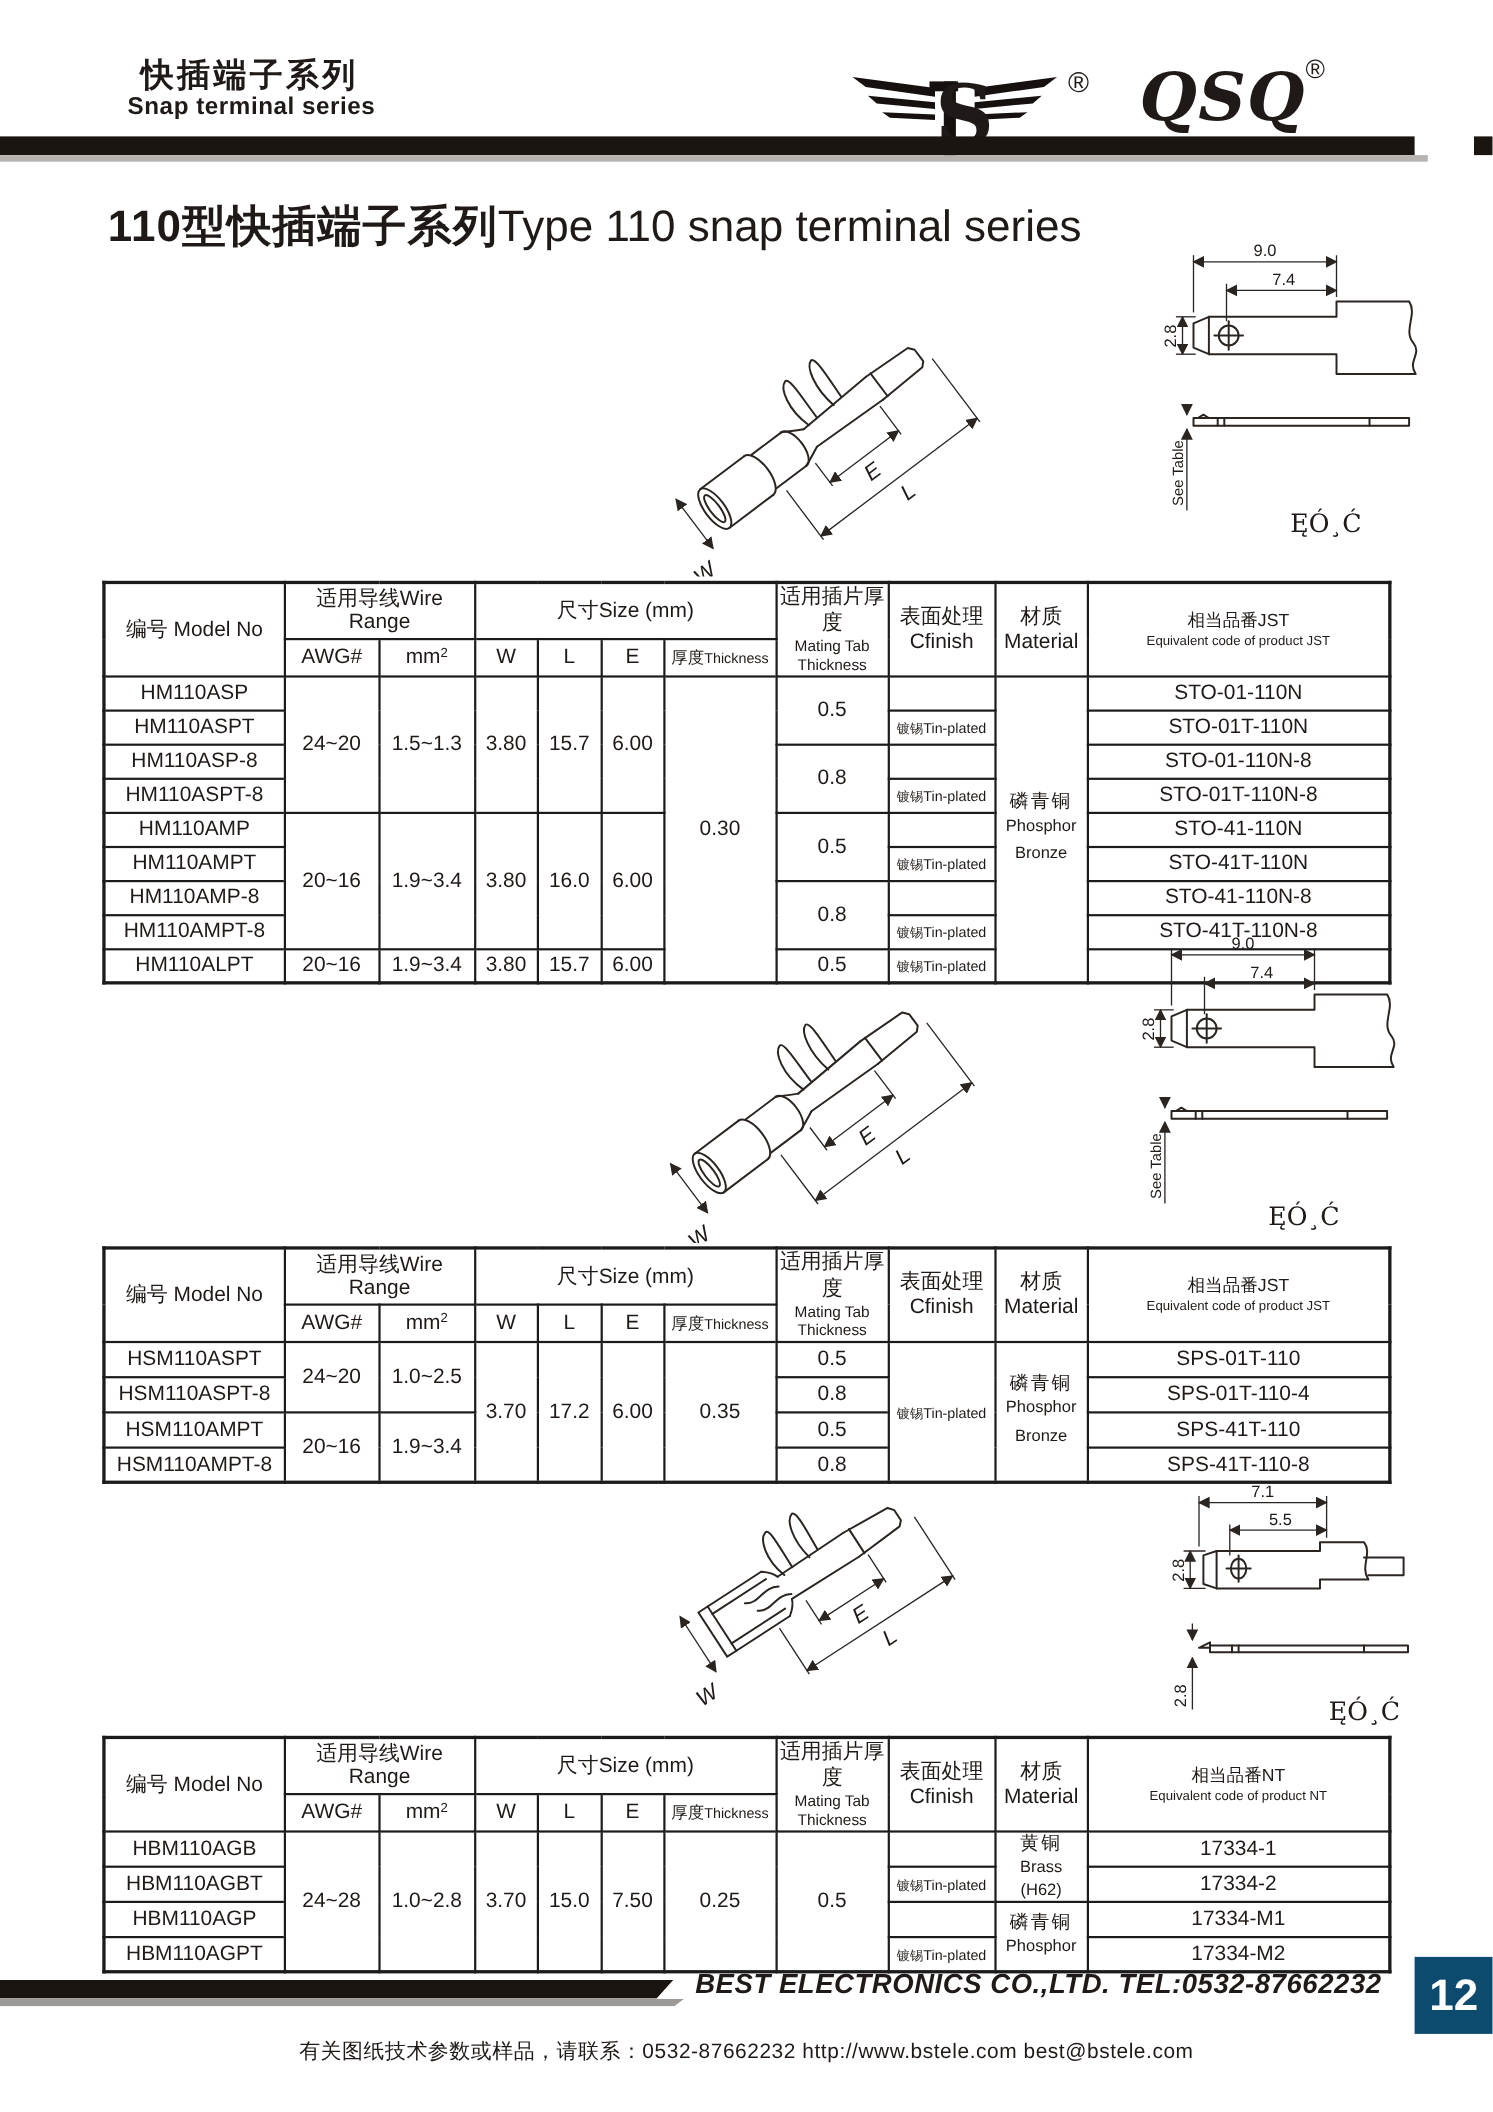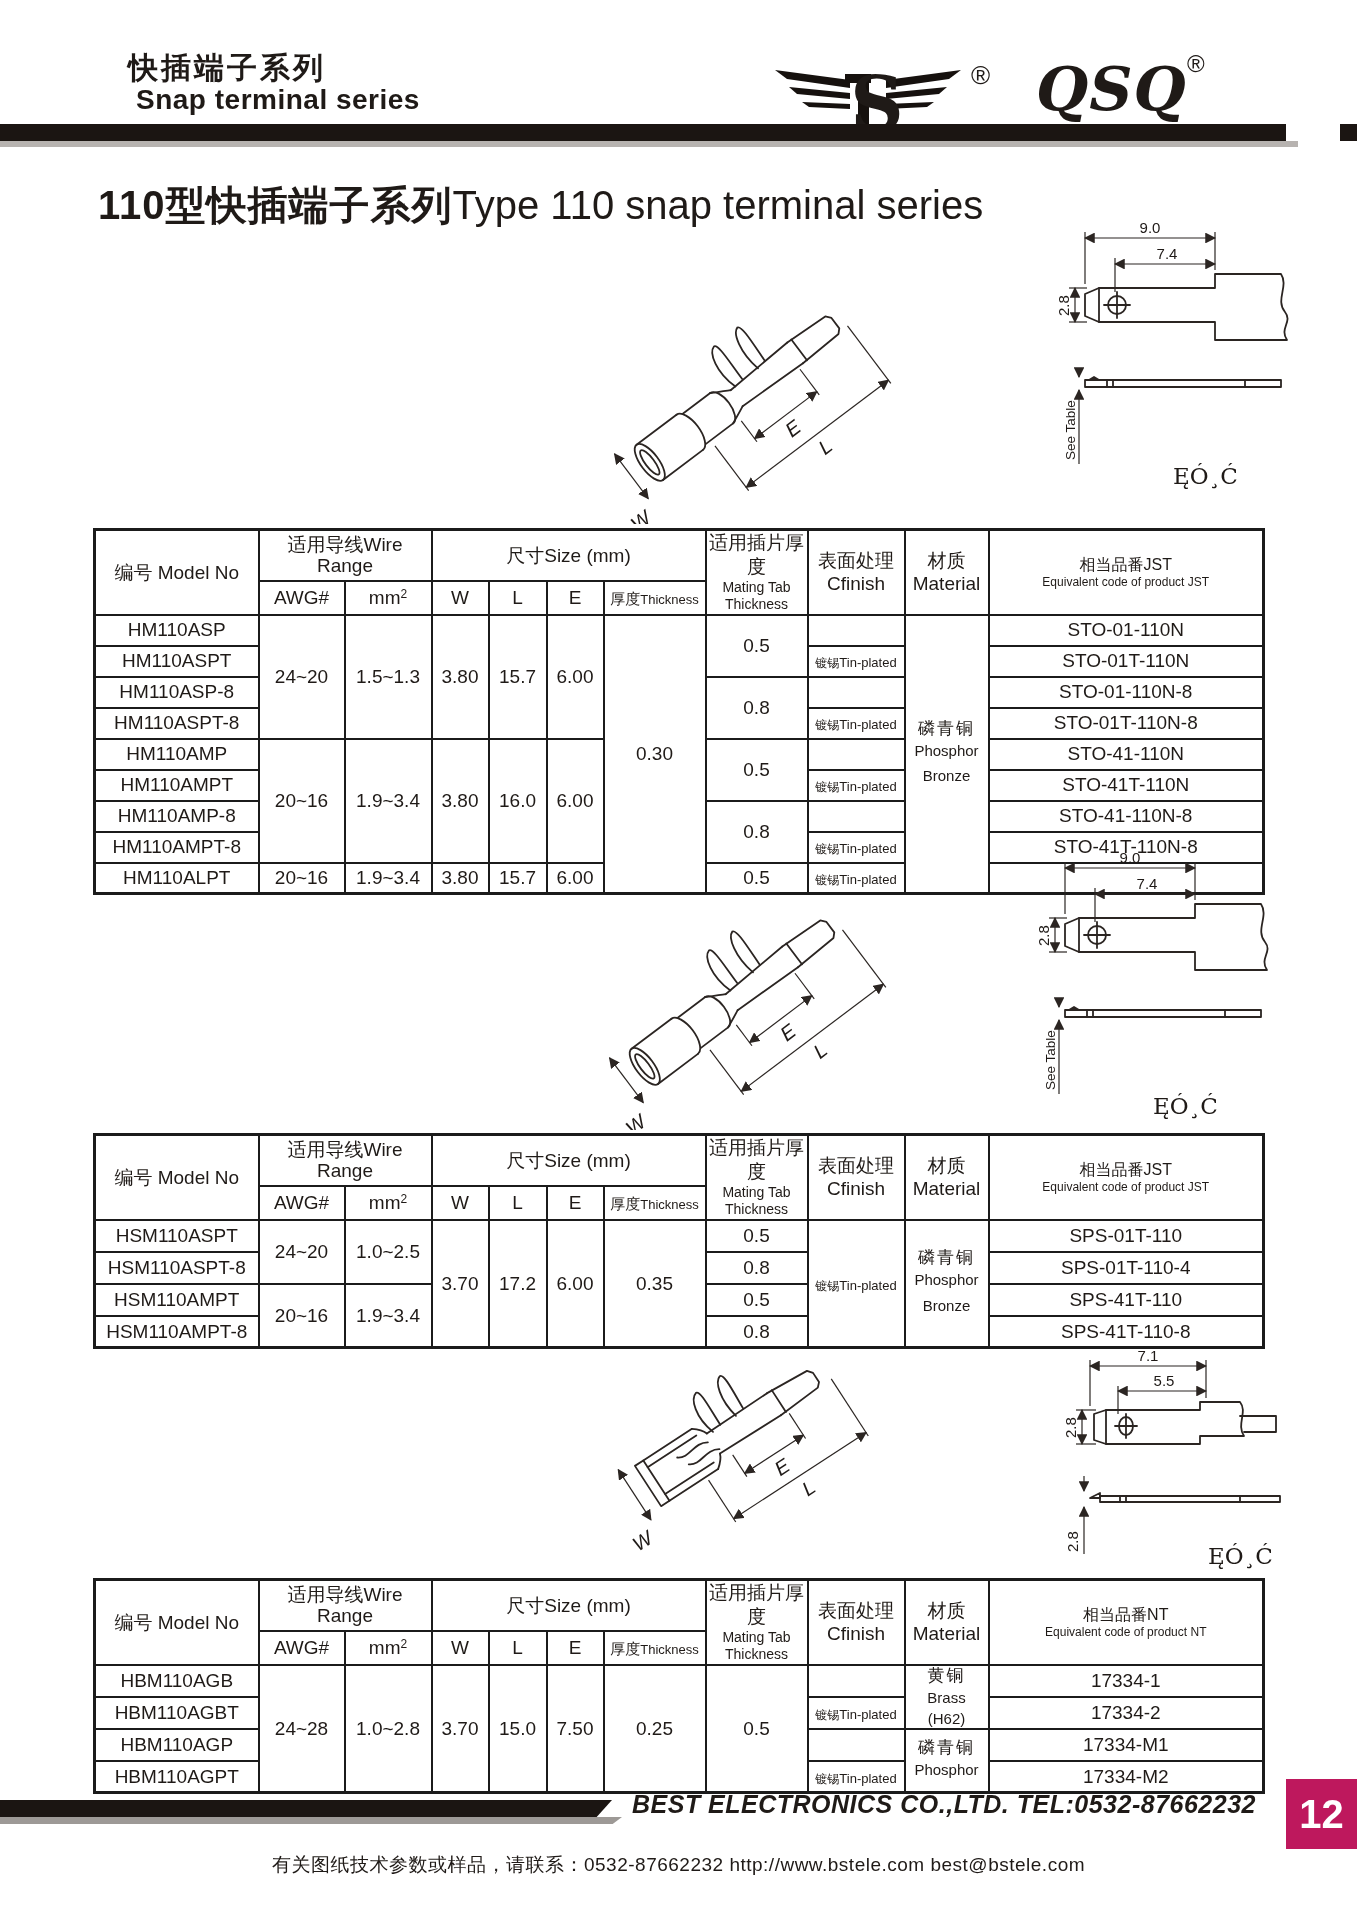--- a/index.html
+++ b/index.html
@@ -1,21 +1,21 @@
 <!DOCTYPE html>
 <html><head>
 <meta charset="utf-8">
 <style>
   html,body{margin:0;padding:0;background:#ffffff;}
   body{width:1357px;height:1920px;position:relative;overflow:hidden;
        font-family:"Liberation Sans",sans-serif;color:#1f1a17;}
   .abs{position:absolute;}
   
   .hdr-zh{left:128px;top:48px;font-size:30px;font-weight:bold;letter-spacing:3px;}
-  .hdr-en{left:136px;top:84px;font-size:28px;font-weight:bold;letter-spacing:.5px;}
+  .hdr-en{left:116px;top:84px;font-size:22px;font-weight:bold;letter-spacing:.5px;}
   .qsq{left:1036px;top:50px;font-family:"DejaVu Serif","Liberation Serif",serif;
        font-style:italic;font-weight:bold;font-size:60px;letter-spacing:1px;}
   .qsq sup{font-size:24px;font-style:normal;vertical-align:38px;font-family:"Liberation Sans",sans-serif;font-weight:normal;}
   .bar-main{left:0;top:124px;width:1286px;height:17px;background:#1b1512;}
   .bar-shadow{left:0;top:141px;width:1298px;height:6px;background:#b7b3b0;}
   .bar-stub{left:1340px;top:124px;width:17px;height:17px;background:#1b1512;}
   
   .sec-title{left:98px;top:178px;font-size:40px;white-space:nowrap;}
   .sec-title .zh{font-weight:bold;letter-spacing:1px;}
   .sec-title .en{font-weight:normal;}
@@ -44,21 +44,21 @@
   .dimlab{font-size:20px;font-style:italic;}
   .seetx{font-size:13.5px;}
   .captx{font-size:23px;font-family:"DejaVu Serif","Liberation Serif",serif;}
   
   .f-bar{left:0;top:1800px;width:612px;height:17px;background:#1b1512;
          clip-path:polygon(0 0,100% 0,97.5% 100%,0 100%);}
   .f-shadow{left:0;top:1817px;width:622px;height:7px;background:#9d9996;
             clip-path:polygon(0 0,100% 0,98.5% 100%,0 100%);}
   .f-company{left:632px;top:1790px;width:640px;font-size:25px;font-style:italic;
              font-weight:bold;white-space:nowrap;letter-spacing:.5px;}
-  .f-pagebox{left:1286px;top:1779px;width:71px;height:70px;background:#be185d;
+  .f-pagebox{left:1286px;top:1779px;width:71px;height:70px;background:#0c4a6e;
              display:flex;align-items:center;justify-content:center;}
   .f-pagebox span{color:#fff;font-size:40px;font-weight:bold;}
   .f-contact{left:0;top:1852px;width:1357px;text-align:center;font-size:19px;letter-spacing:.5px;}
   
   .ts-logo{left:775px;top:58px;}
 </style>
 </head>
 <body>
 
 <div class="abs hdr-zh">快插端子系列</div>

